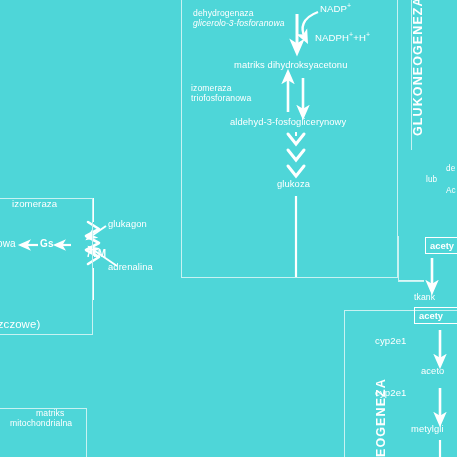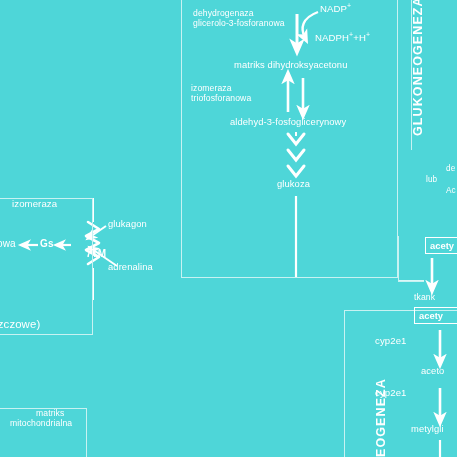--- a/index.html
+++ b/index.html
@@ -109,21 +109,21 @@
   <div style="position:absolute;left:398px;top:236px;width:1.4px;height:46px;background:#c8f2f2;"></div>
   <div style="position:absolute;left:398px;top:281px;width:26px;height:1.4px;background:#c8f2f2;"></div>
 
   <div class="lbl vert clip" style="left:411px;top:136px;font-size:12.5px;
               transform:rotate(-90deg);width:150px;">GLUKONEOGENEZA</div>
 
   <div class="lbl vert clip" style="left:374px;top:457px;font-size:12.5px;
               transform:rotate(-90deg);width:110px;">EOGENEZA</div>
 
   <div class="lbl" style="left:193px;top:9px;font-size:8.6px;">dehydrogenaza</div>
-  <div class="lbl" style="left:193px;top:19px;font-size:8.6px;">glicerolo-3-fosforanowa</div>
+  <div class="lbl" style="left:193px;top:19px;font-size:8.6px;font-style:italic;">glicerolo-3-fosforanowa</div>
 
   <div class="lbl" style="left:320px;top:2px;font-size:9.6px;">
     <span>NADP</span><sup style="font-size:7px;">+</sup>
   </div>
 
   <div class="lbl" style="left:315px;top:31px;font-size:9.6px;">
     <span>NADPH</span><sup style="font-size:7px;">+</sup><span>+H</span><sup style="font-size:7px;">+</sup>
   </div>
 
   <div class="lbl" style="left:234px;top:60px;font-size:9.4px;">matriks dihydroksyacetonu</div>

